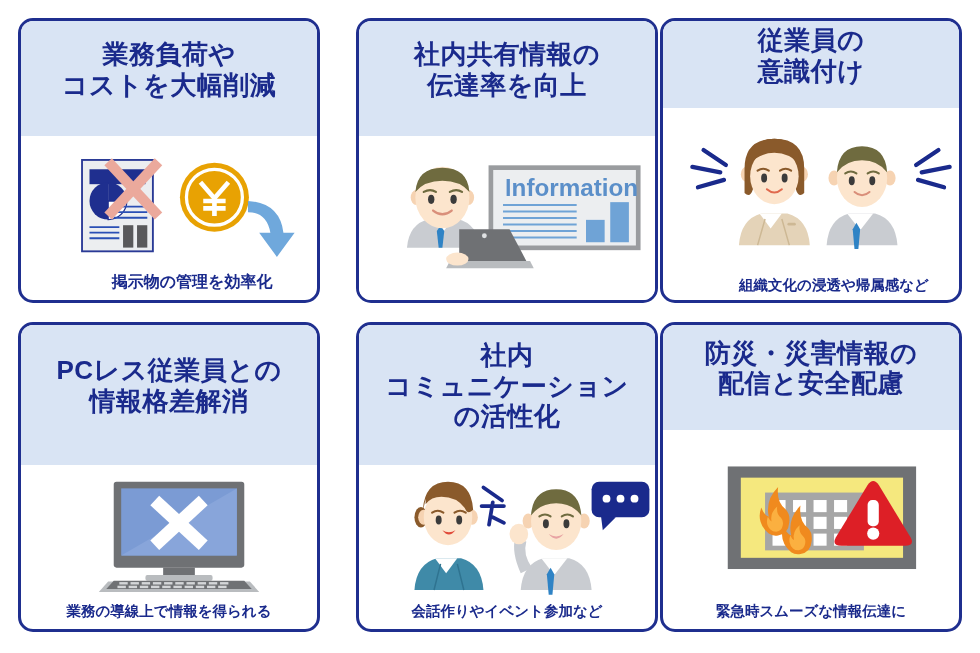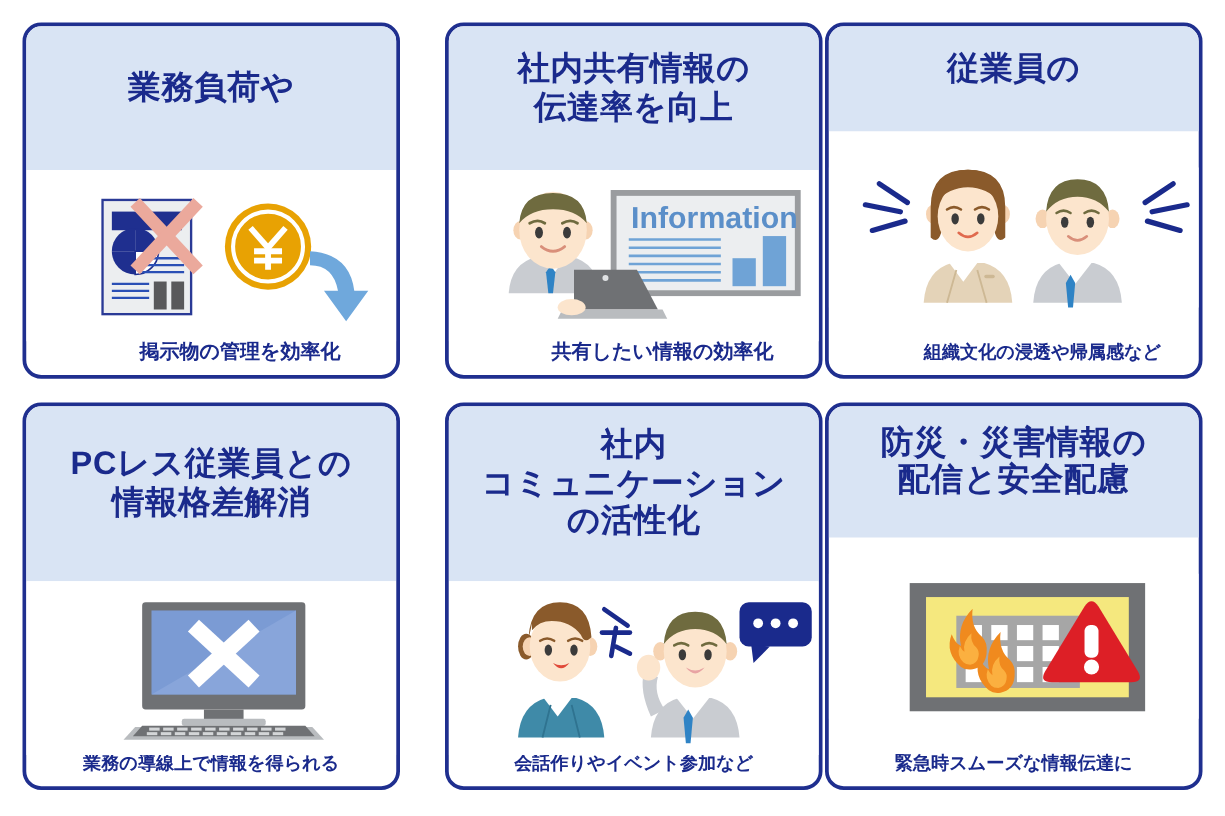--- a/index.html
+++ b/index.html
@@ -60,20 +60,21 @@
 </style>
 </head>
 <body>
 
 <div id="stage">
 
   <div class="card r1 c1">
     <div class="card-head">
       <span>
         <span class="htxt">業務負荷や</span>
+        <span class="htxt">コストを大幅削減</span>
       </span>
     </div>
     <div class="card-body">
       <svg class="card-art" viewBox="0 0 296 120">
 
         <g>
           <rect x="44" y="12" width="76" height="98" fill="#eceef0" stroke="#2a3a96" stroke-width="2"></rect>
           <rect x="52" y="22" width="60" height="16" fill="#1f2f8f"></rect>
           <path d="M52 56 a20 20 0 0 1 20 -20 l0 20 z" fill="#1f2f8f"></path>
           <path d="M72 36 a20 20 0 0 1 20 20 l-20 0 z" fill="#1f2f8f"></path>
@@ -157,27 +158,27 @@
           <path d="M48 32 q7 -4 13 0" stroke="#6f6b3f" stroke-width="2.4" fill="none" stroke-linecap="round"></path>
           <path d="M76 32 q7 -4 13 0" stroke="#6f6b3f" stroke-width="2.4" fill="none" stroke-linecap="round"></path>
 
           <path d="M86 72 l54 0 18 34 -72 0 z" fill="#6f7174"></path>
           <path d="M76 106 l86 0 4 8 -94 0 z" fill="#b9bcbf"></path>
           <circle cx="113" cy="79" r="2.6" fill="#dfe1e3"></circle>
           <ellipse cx="84" cy="104" rx="12" ry="7" fill="#fce5cd"></ellipse>
         </g>
       </svg>
     </div>
-    <div class="card-caption">共有したい情報の効率化</div>
   </div>
 
   <div class="card r1 c3">
     <div class="card-head">
       <span>
         <span class="htxt">従業員の</span>
+        <span class="htxt">意識付け</span>
       </span>
     </div>
     <div class="card-body">
       <svg class="card-art" viewBox="0 0 296 120">
 
         <g stroke="#1a2a8c" stroke-width="4.5" stroke-linecap="round">
           <line x1="22" y1="14" x2="46" y2="30"></line>
           <line x1="10" y1="32" x2="40" y2="38"></line>
           <line x1="16" y1="54" x2="44" y2="46"></line>
         </g>

